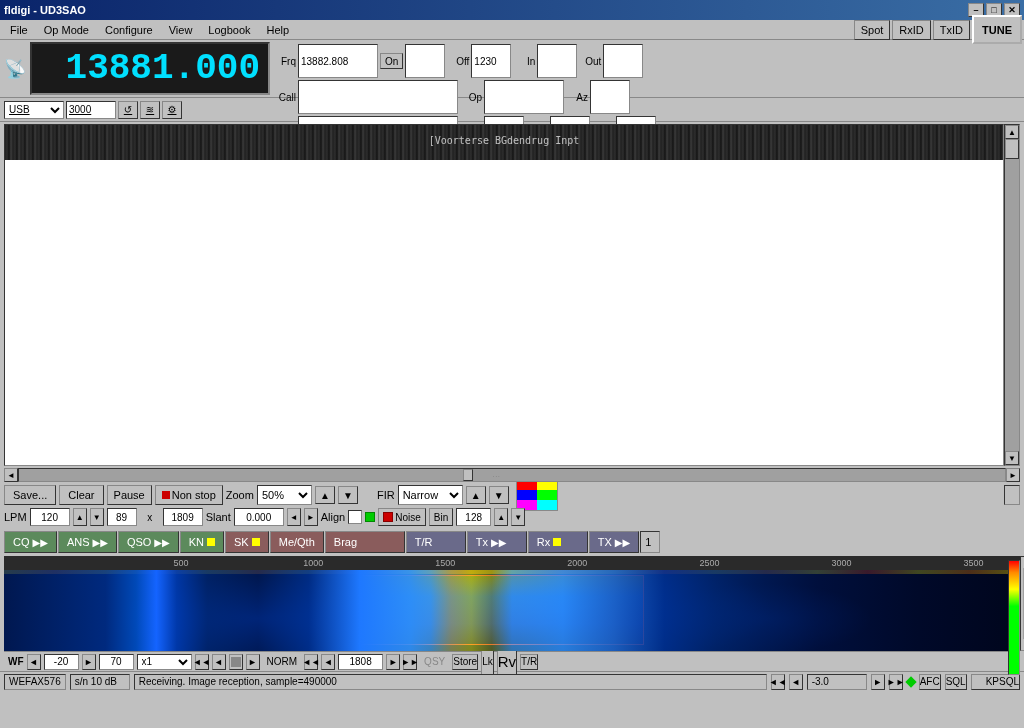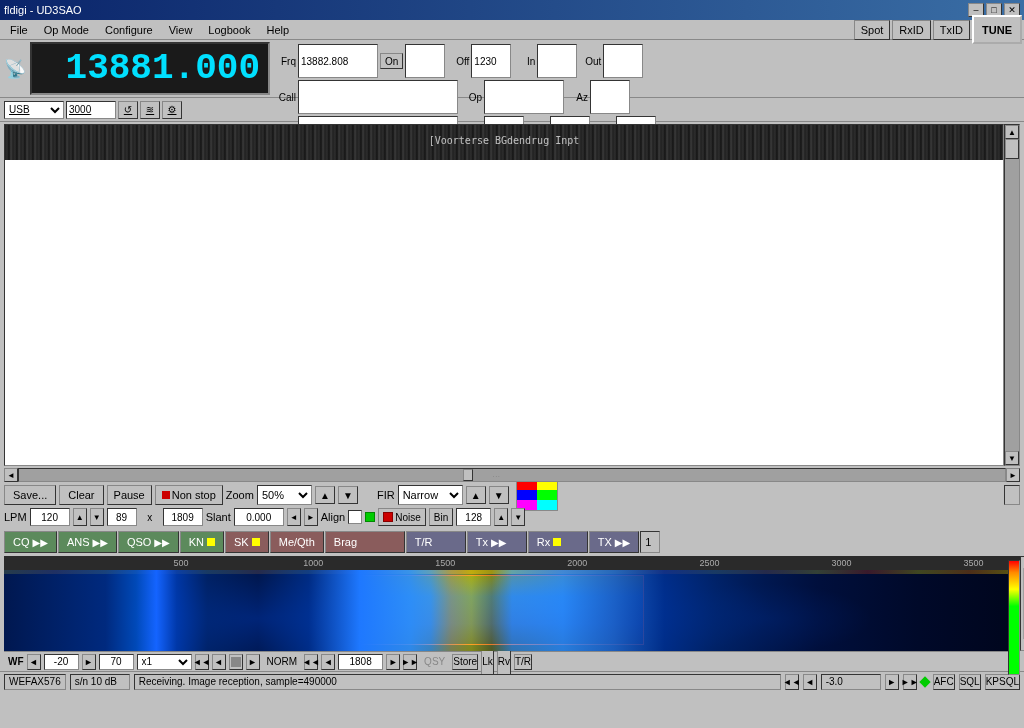--- a/index.html
+++ b/index.html
@@ -8,21 +8,21 @@
     
     .title-bar {
       background: linear-gradient(to right, #0a246a, #3a6ea5);
       color: white;
       height: 20px;
       display: flex;
       align-items: center;
       justify-content: space-between;
       padding: 0 4px;
       font-size: 11px;
-      font-weight: normal;
+      font-weight: bold;
     }
     .title-bar-buttons { display: flex; gap: 2px; }
     .title-btn {
       width: 16px; height: 14px;
       background: #c0c0c0;
       border: 1px outset #888;
       font-size: 9px;
       display: flex; align-items: center; justify-content: center;
       cursor: pointer;
       color: #000;
@@ -804,21 +804,21 @@
     <div class="wf-btn">►</div>
     <span style="font-size:10px;padding:0 4px;">NORM</span>
     <div class="wf-btn">◄◄</div>
     <div class="wf-btn">◄</div>
     <input class="wf-input" type="text" value="1808" style="width: 45px;">
     <div class="wf-btn">►</div>
     <div class="wf-btn">►►</div>
     <span style="font-size:10px;color:#888;padding:0 4px;">QSY</span>
     <button style="height:16px;background:#c0c0c0;border:1px outset #888;font-size:10px;cursor:pointer;">Store</button>
     <button style="height:32px;background:#c0c0c0;border:1px outset #888;font-size:10px;cursor:pointer;">Lk</button>
-    <button style="height:28px;background:#c0c0c0;border:1px outset #888;font-size:10px;cursor:pointer;">Rv</button>
+    <button style="height:28px;background:#c0c0c0;border:1px outset #888;font-size:15px;cursor:pointer;">Rv</button>
     <button style="height:16px;background:#c0c0c0;border:1px outset #888;font-size:10px;cursor:pointer;">T/R</button>
   </div>
 
   <div style="position:absolute;right:4px;top:560px;width:12px;height:115px;background:linear-gradient(to top,#00ff00 0%,#00ff00 60%,#ffff00 75%,#ff8800 90%,#ff0000 100%);border:1px inset #888;"></div>
 
   <div class="status-bar">
     <div class="status-segment">
       <span>WEFAX576</span>
     </div>
     <div class="status-segment">
@@ -832,16 +832,16 @@
     <div class="status-segment" style="width:40px;">
       <span>-3.0</span>
     </div>
     <div class="wf-btn">►</div>
     <div class="wf-btn">►►</div>
     <div class="afc-indicator">
       <span class="diamond"></span>
     </div>
     <button style="height:16px;background:#c0c0c0;border:1px outset #888;font-size:10px;cursor:pointer;">AFC</button>
     <button style="height:16px;background:#c0c0c0;border:1px outset #888;font-size:10px;cursor:pointer;">SQL</button>
-    <button style="height:16px;background:#c0c0c0;border:1px outset #888;font-size:10px;cursor:pointer;">KPSQL</button>
+    <button style="height:16px;background:#c0c0c0;border:1px outset #888;font-size:10px;cursor:pointer;padding-left:14px;">KPSQL</button>
   </div>
 
 </div>
 
 </body></html>

